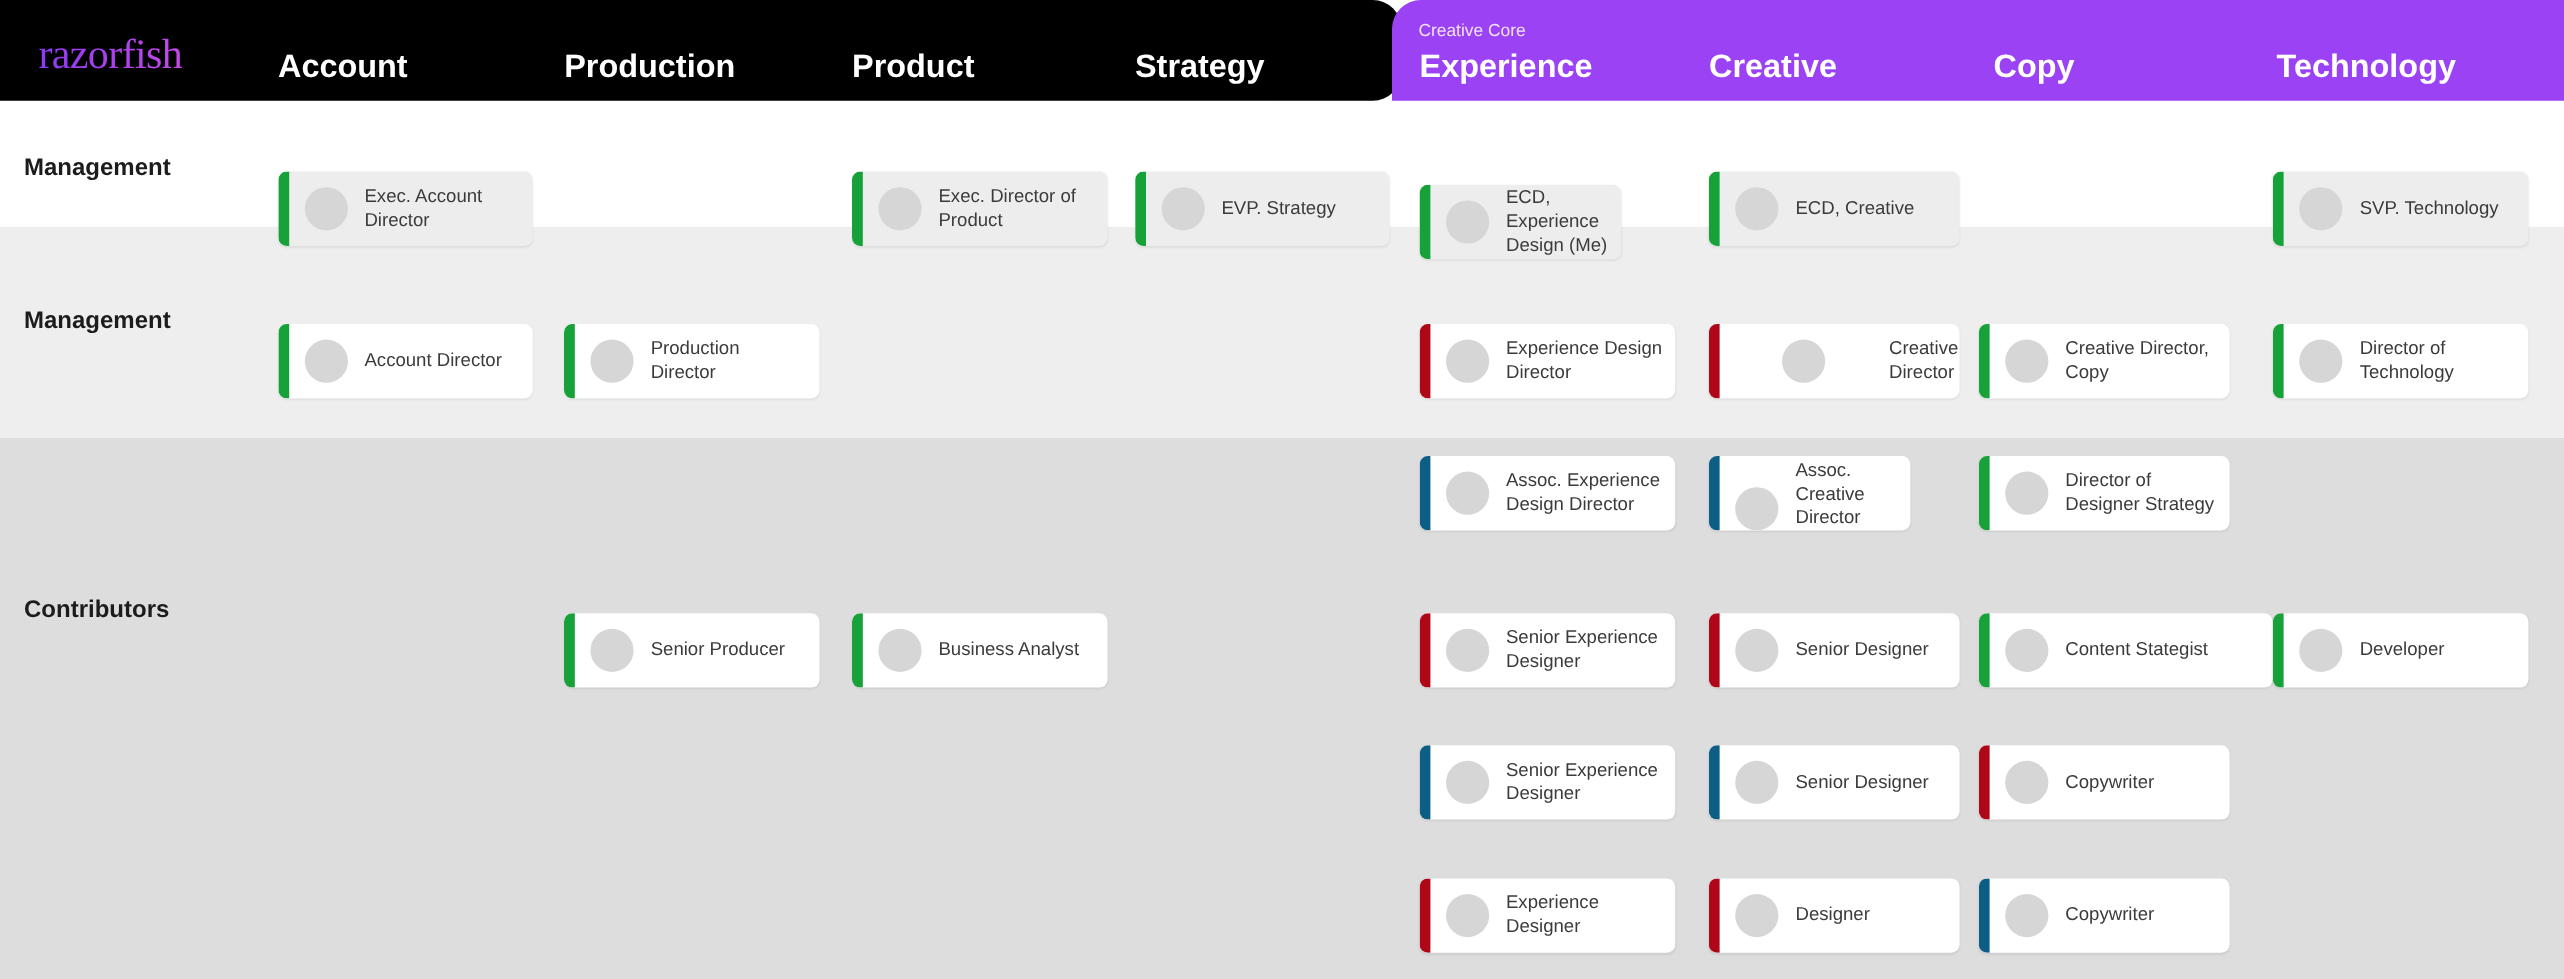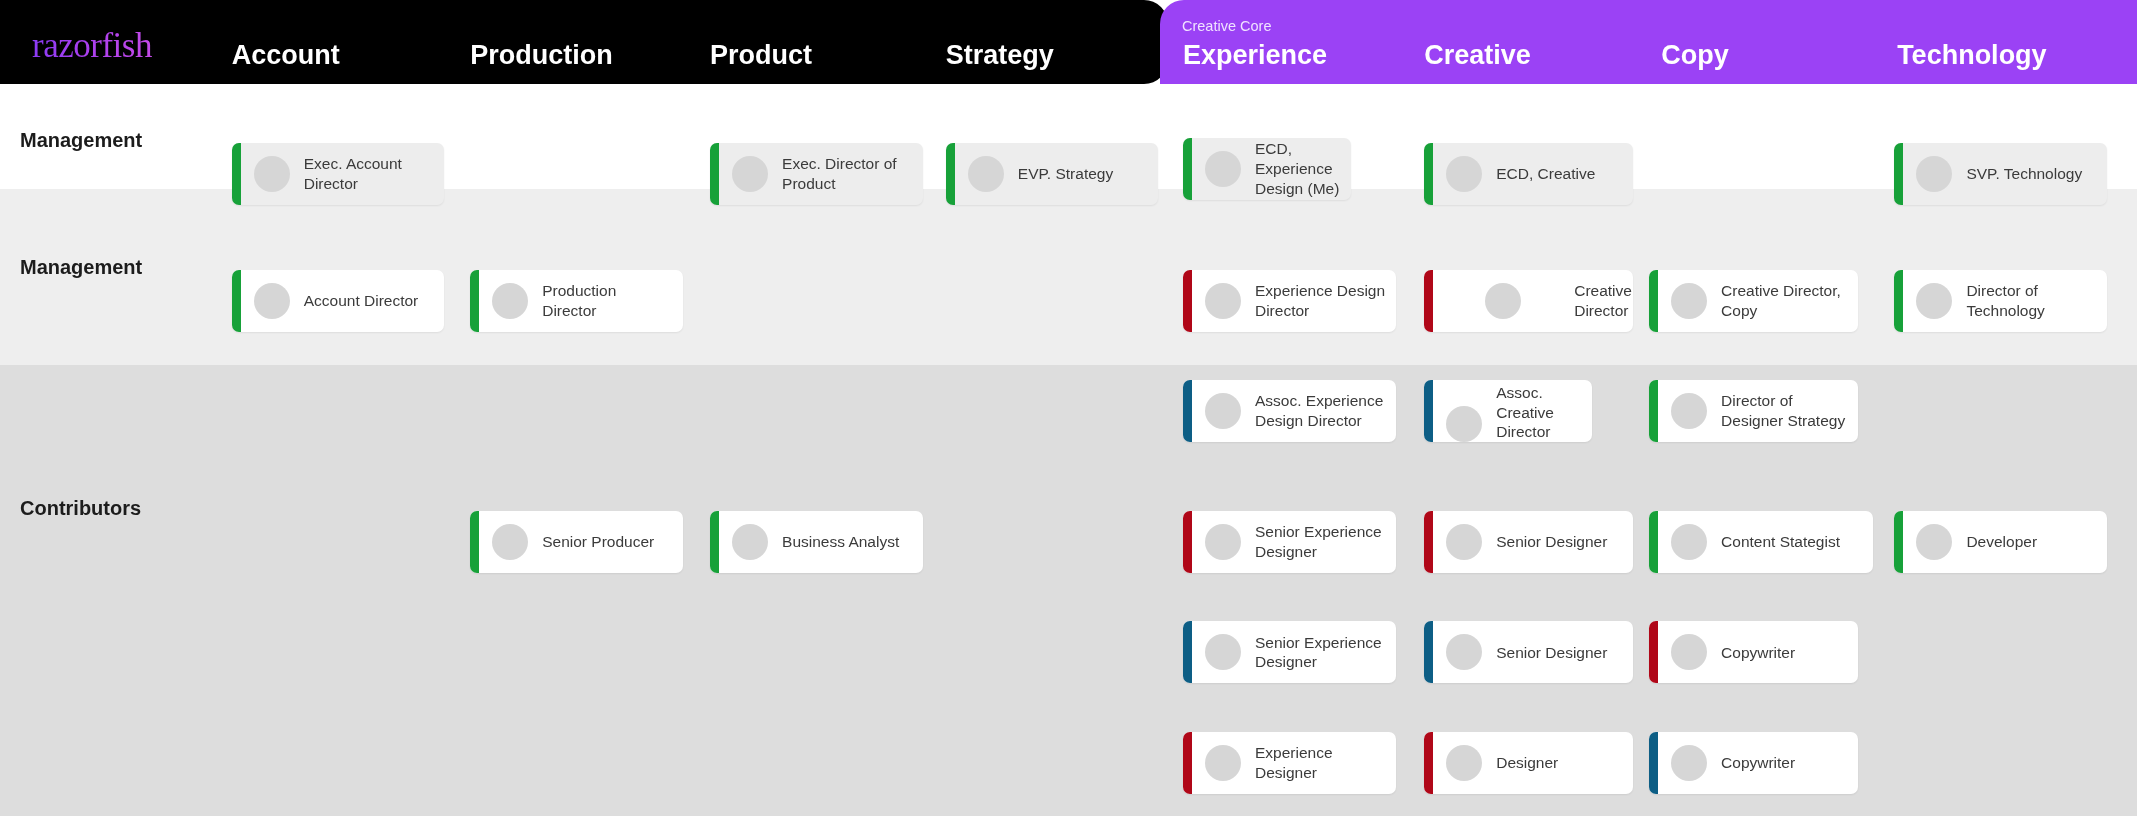--- a/index.html
+++ b/index.html
@@ -177,21 +177,21 @@
       <div class="card bg-gray" style="left: 710.062px; width: 212.61px; top: 143.103px;">
         <div class="bar" style="background: rgb(23, 161, 57);"></div>
         <div class="avatar"></div>
         <div class="role">Exec. Director of Product</div>
       </div>
       <div class="card bg-gray" style="left: 945.841px; width: 212.61px; top: 143.103px;">
         <div class="bar" style="background: rgb(23, 161, 57);"></div>
         <div class="avatar"></div>
         <div class="role">EVP. Strategy</div>
       </div>
-      <div class="card bg-gray" style="left: 1182.98px; width: 168px; top: 138px;">
+      <div class="card bg-gray" style="left: 1182.98px; width: 168px; top: 154px;">
         <div class="bar" style="background: rgb(23, 161, 57);"></div>
         <div class="avatar"></div>
         <div class="role">ECD, Experience Design (Me)</div>
       </div>
       <div class="card bg-gray" style="left: 1424.21px; width: 208.521px; top: 143.103px;">
         <div class="bar" style="background: rgb(23, 161, 57);"></div>
         <div class="avatar"></div>
         <div class="role">ECD, Creative</div>
       </div>
       <div class="card bg-gray" style="left: 1894.41px; width: 212.61px; top: 143.103px;">
@@ -277,21 +277,21 @@
       <div class="card bg-white" style="left: 1424.21px; width: 208.521px; top: 621.474px;">
         <div class="bar" style="background: rgb(13, 94, 133);"></div>
         <div class="avatar"></div>
         <div class="role">Senior Designer</div>
       </div>
       <div class="card bg-white" style="left: 1424.21px; width: 208.521px; top: 731.868px;">
         <div class="bar" style="background: rgb(176, 7, 24);"></div>
         <div class="avatar"></div>
         <div class="role">Designer</div>
       </div>
-      <div class="card bg-white" style="left: 1649.09px; width: 224px; top: 511.081px;">
+      <div class="card bg-white" style="left: 1649.09px; width: 245px; top: 511.081px;">
         <div class="bar" style="background: rgb(23, 161, 57);"></div>
         <div class="avatar"></div>
         <div class="role">Content Stategist</div>
       </div>
       <div class="card bg-white" style="left: 1649.09px; width: 208.521px; top: 621.474px;">
         <div class="bar" style="background: rgb(176, 7, 24);"></div>
         <div class="avatar"></div>
         <div class="role">Copywriter</div>
       </div>
       <div class="card bg-white" style="left: 1649.09px; width: 208.521px; top: 731.868px;">

